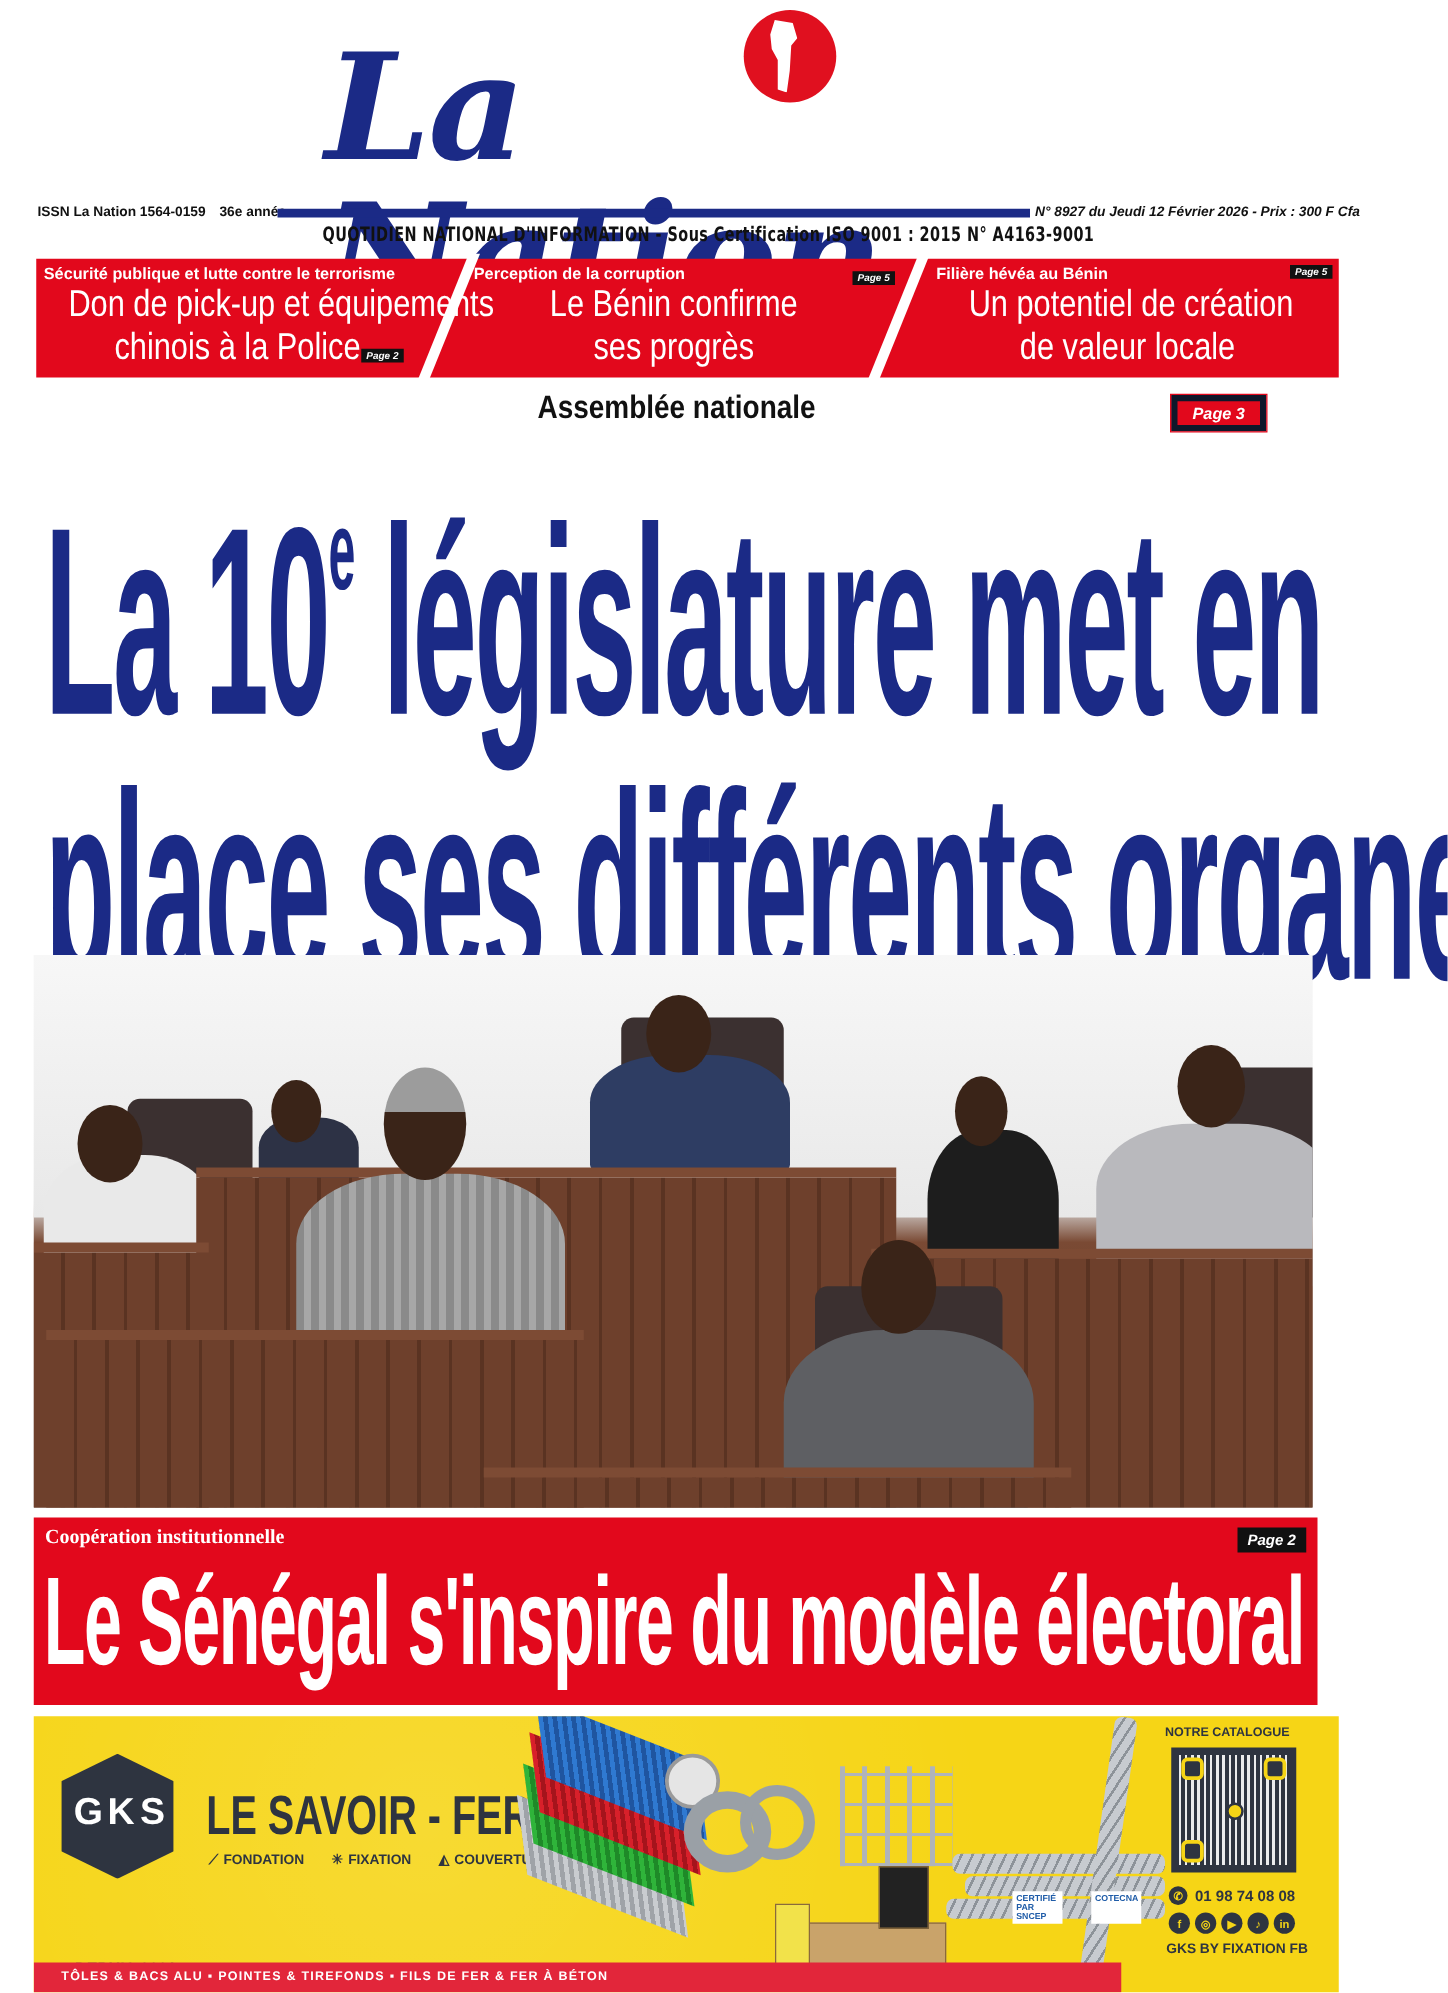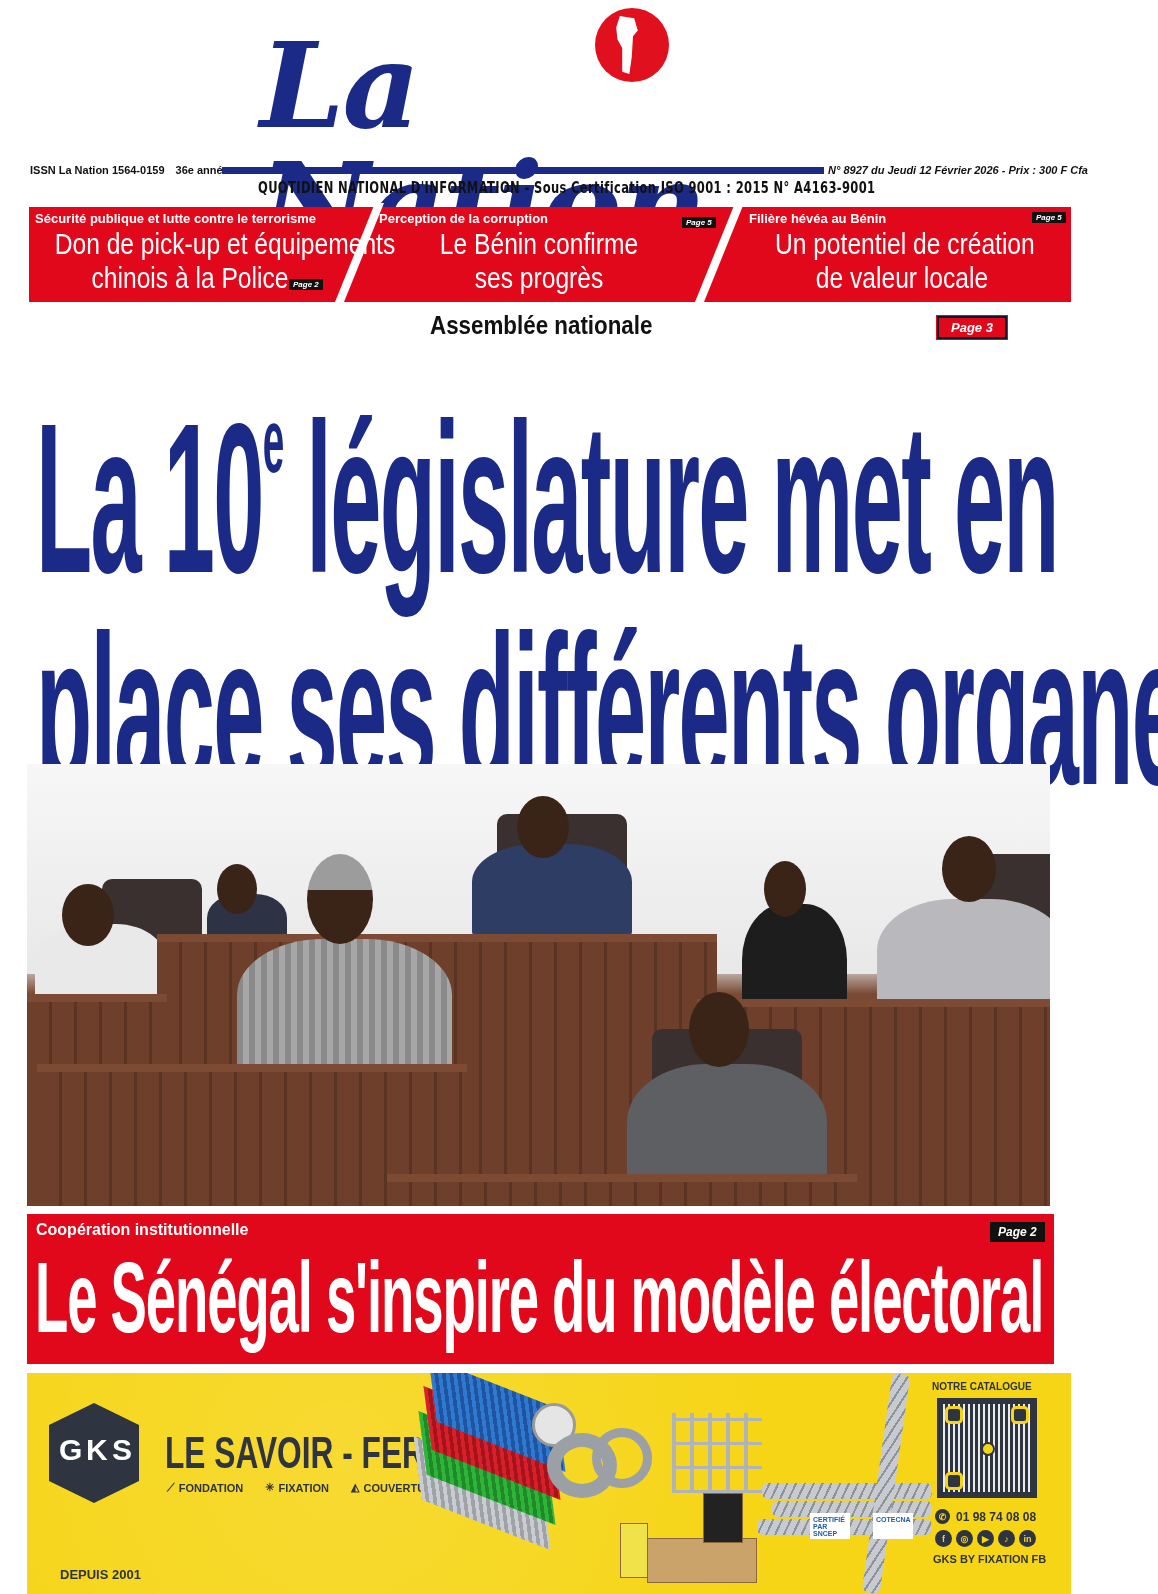--- a/index.html
+++ b/index.html
@@ -55,21 +55,21 @@
     padding: 1px 4px; white-space: nowrap;
   }
 
   
   .section-kicker {
     left: 430px; top: 310px; font-size: 26px; font-weight: bold; white-space: nowrap;
     transform: scaleX(0.86); transform-origin: left top;
   }
   .page3 {
     left: 937px; top: 316px; background: #e2081c; color: #fff; font-size: 13px; font-weight: bold; font-style: italic;
-    padding: 2px 12px; border: 2px solid #0f172a; outline: 1px solid #e2081c;
+    padding: 2px 12px; border: 5px solid #0f172a; outline: 1px solid #e2081c;
   }
   .headline {
     left: 36px; top: 335px; width: 1010px; color: #1b2a86; font-weight: bold;
     font-family: "Liberation Sans", sans-serif;
   }
   .headline .line {
     display: block; font-size: 214px; line-height: 212px; letter-spacing: -4px;
     transform: scaleX(0.43); transform-origin: left top; white-space: nowrap;
   }
   .headline .line sup { font-size: 90px; vertical-align: 100px; }
@@ -82,21 +82,21 @@
   .photo .wall { position: absolute; left: 0; top: 0; width: 100%; height: 210px; background: linear-gradient(180deg,#f7f7f7,#e8e8e8); }
   .desk { position: absolute; background: repeating-linear-gradient(90deg, #6e402c 0 22px, #5a3322 22px 25px); border-top: 8px solid #7d4b34; }
   .person { position: absolute; border-radius: 40% 40% 8% 8%; }
   .head { position: absolute; border-radius: 50%; background: #3a2418; }
   .chair { position: absolute; background: #3b3030; border-radius: 10px 10px 4px 4px; }
 
   
   .bottom-band {
     left: 27px; top: 1214px; width: 1027px; height: 150px; background: #e2081c; color: #fff;
   }
-  .bottom-band .kicker { position: absolute; left: 9px; top: 7px; font-size: 16px; font-weight: bold; white-space: nowrap; }
+  .bottom-band .kicker { position: absolute; left: 9px; top: 7px; font-size: 16px; font-weight: bold; white-space: nowrap; font-family: Liberation Serif, serif; }
   .bottom-band .title {
     position: absolute; left: 8px; top: 28px; font-size: 100px; line-height: 110px; font-weight: bold;
     white-space: nowrap; transform: scaleX(0.545); transform-origin: left top; letter-spacing: -2px;
   }
   .bottom-band .pg-badge { left: 963px; top: 8px; font-size: 12px; padding: 3px 8px; }
 
   
   .ad {
     left: 27px; top: 1373px; width: 1044px; height: 221px; background: #f6d516; overflow: hidden;
     background-image: radial-gradient(circle at 30% 40%, rgba(255,255,255,0.12), transparent 60%);
@@ -299,13 +299,14 @@
   </div>
   <div class="socials">
     <span>f</span>
     <span>◎</span>
     <span>▶</span>
     <span>♪</span>
     <span>in</span>
   </div>
   <div class="gks-fb">GKS BY FIXATION FB</div>
 
+  <div class="ad-footer">TÔLES &amp; BACS ALU   ▪   POINTES  &amp; TIREFONDS   ▪   FILS DE FER &amp; FER À BÉTON</div>
 </div>
 
 </body></html>

